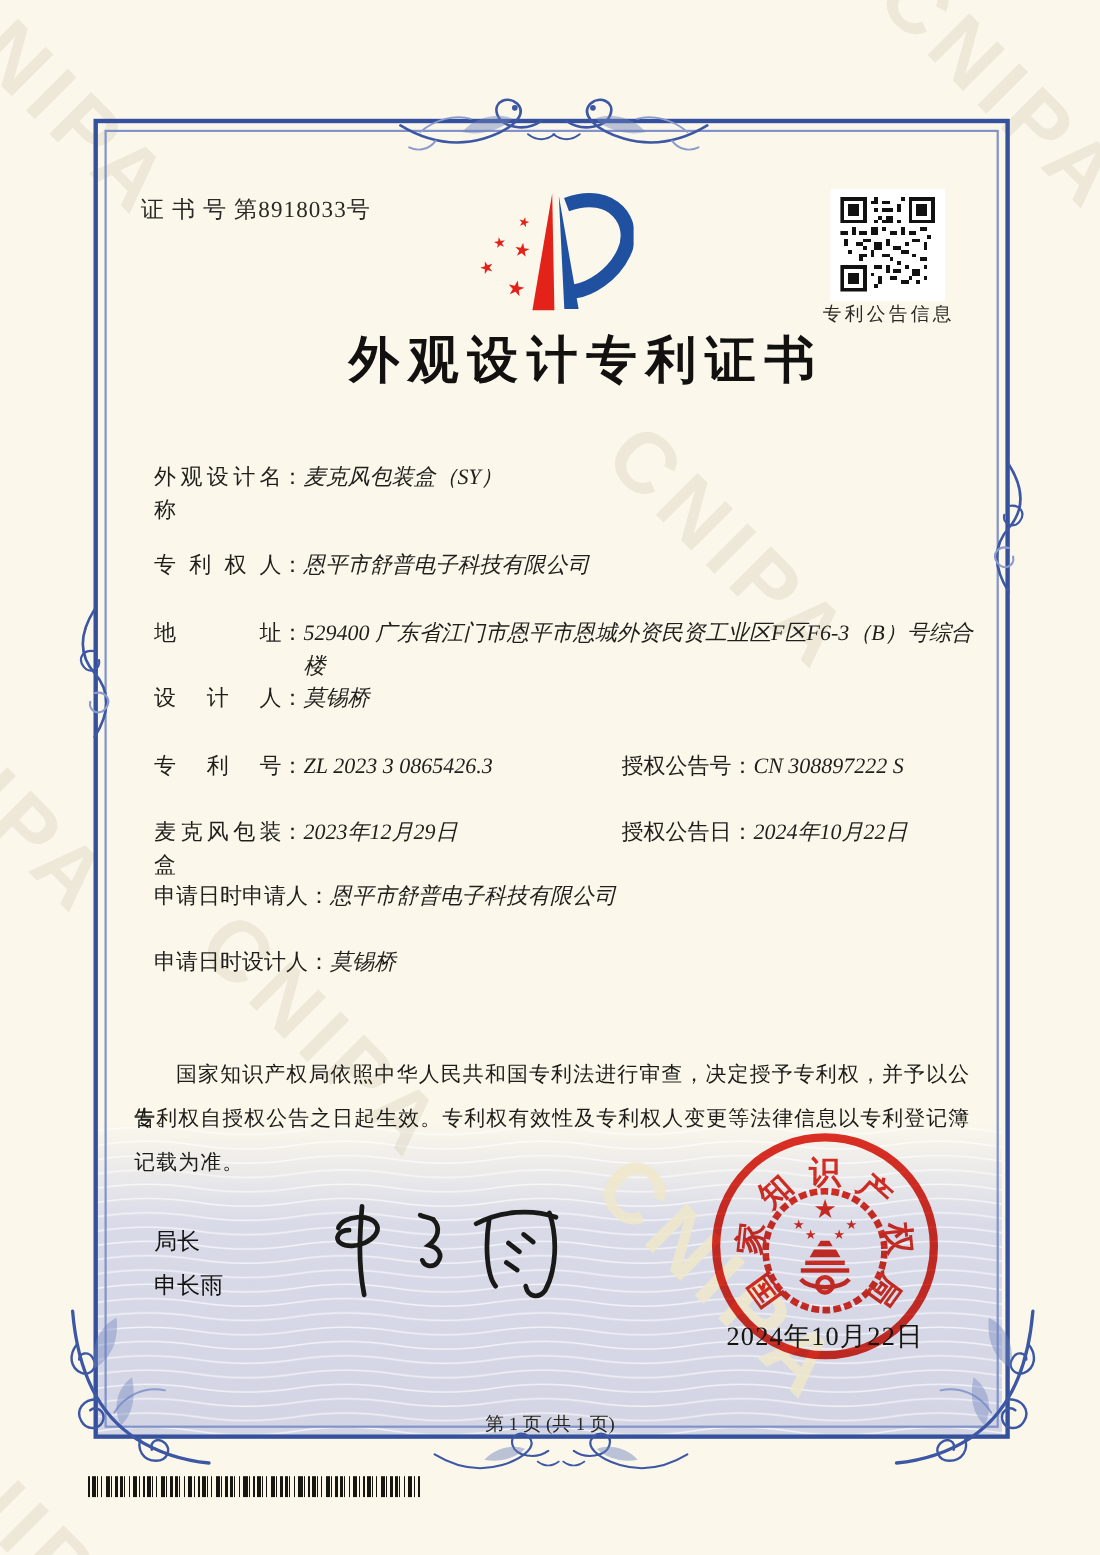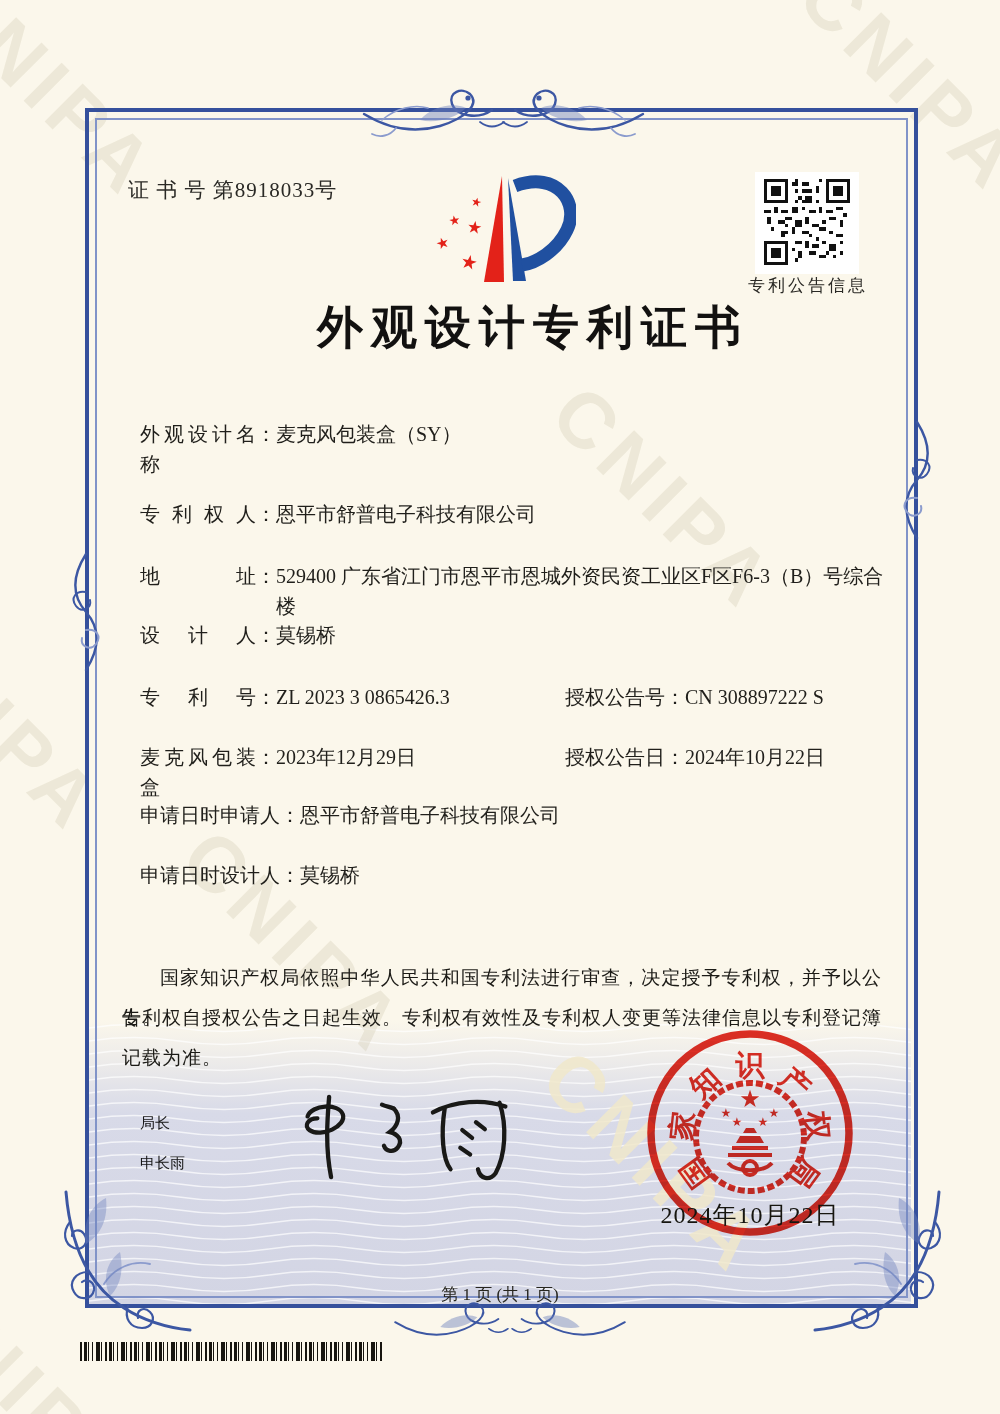--- a/index.html
+++ b/index.html
@@ -29,30 +29,30 @@
   .qr-label{position:absolute;left:738px;top:274px;width:140px;text-align:center;font-size:17px;
             letter-spacing:3px;color:#2a2925;}
 
   .title{position:absolute;left:0;top:297px;width:1000px;text-align:center;font-size:46px;
          font-weight:700;letter-spacing:8px;color:#121110;padding-left:33px;}
 
   .row{position:absolute;left:140px;font-size:20px;line-height:30px;color:#201f1b;}
   .lbl{display:inline-block;width:116px;text-align:justify;text-align-last:justify;vertical-align:top;}
   .lbl-n{display:inline-block;vertical-align:top;}
   .colon{display:inline-block;vertical-align:top;}
-  .val{display:inline-block;vertical-align:top;}
+  .val{display:inline-block;vertical-align:top;font-style:italic;}
   .row-addr .val{width:618px;}
   .row-right{position:absolute;left:565px;font-size:20px;line-height:30px;color:#201f1b;}
 
   .stmt{position:absolute;left:122px;width:760px;font-size:19px;line-height:40px;
         letter-spacing:1px;color:#1c1b17;text-align:justify;}
   .stmt-indent{text-indent:2em;}
 
   .signer{position:absolute;left:140px;font-family:"Liberation Sans","DejaVu Sans",sans-serif;
-          font-size:15px;font-weight:500;color:#141414;}
+          font-size:21px;font-weight:500;color:#141414;}
   .signature{position:absolute;left:288px;top:1082px;}
 
   .seal{position:absolute;left:644px;top:1027px;mix-blend-mode:multiply;opacity:0.94;}
   .seal-date{position:absolute;left:644px;top:1199px;width:212px;text-align:center;font-size:24px;
              font-weight:500;color:#16150f;letter-spacing:1px;z-index:5;}
 
   .footer{position:absolute;left:0;top:1283px;width:1000px;text-align:center;font-size:17px;color:#27261f;}
 
   .barcode{position:absolute;left:80px;top:1342px;width:302px;height:19px;
     background:repeating-linear-gradient(90deg,#17150f 0 2px,transparent 2px 4px,#17150f 4px 7px,

